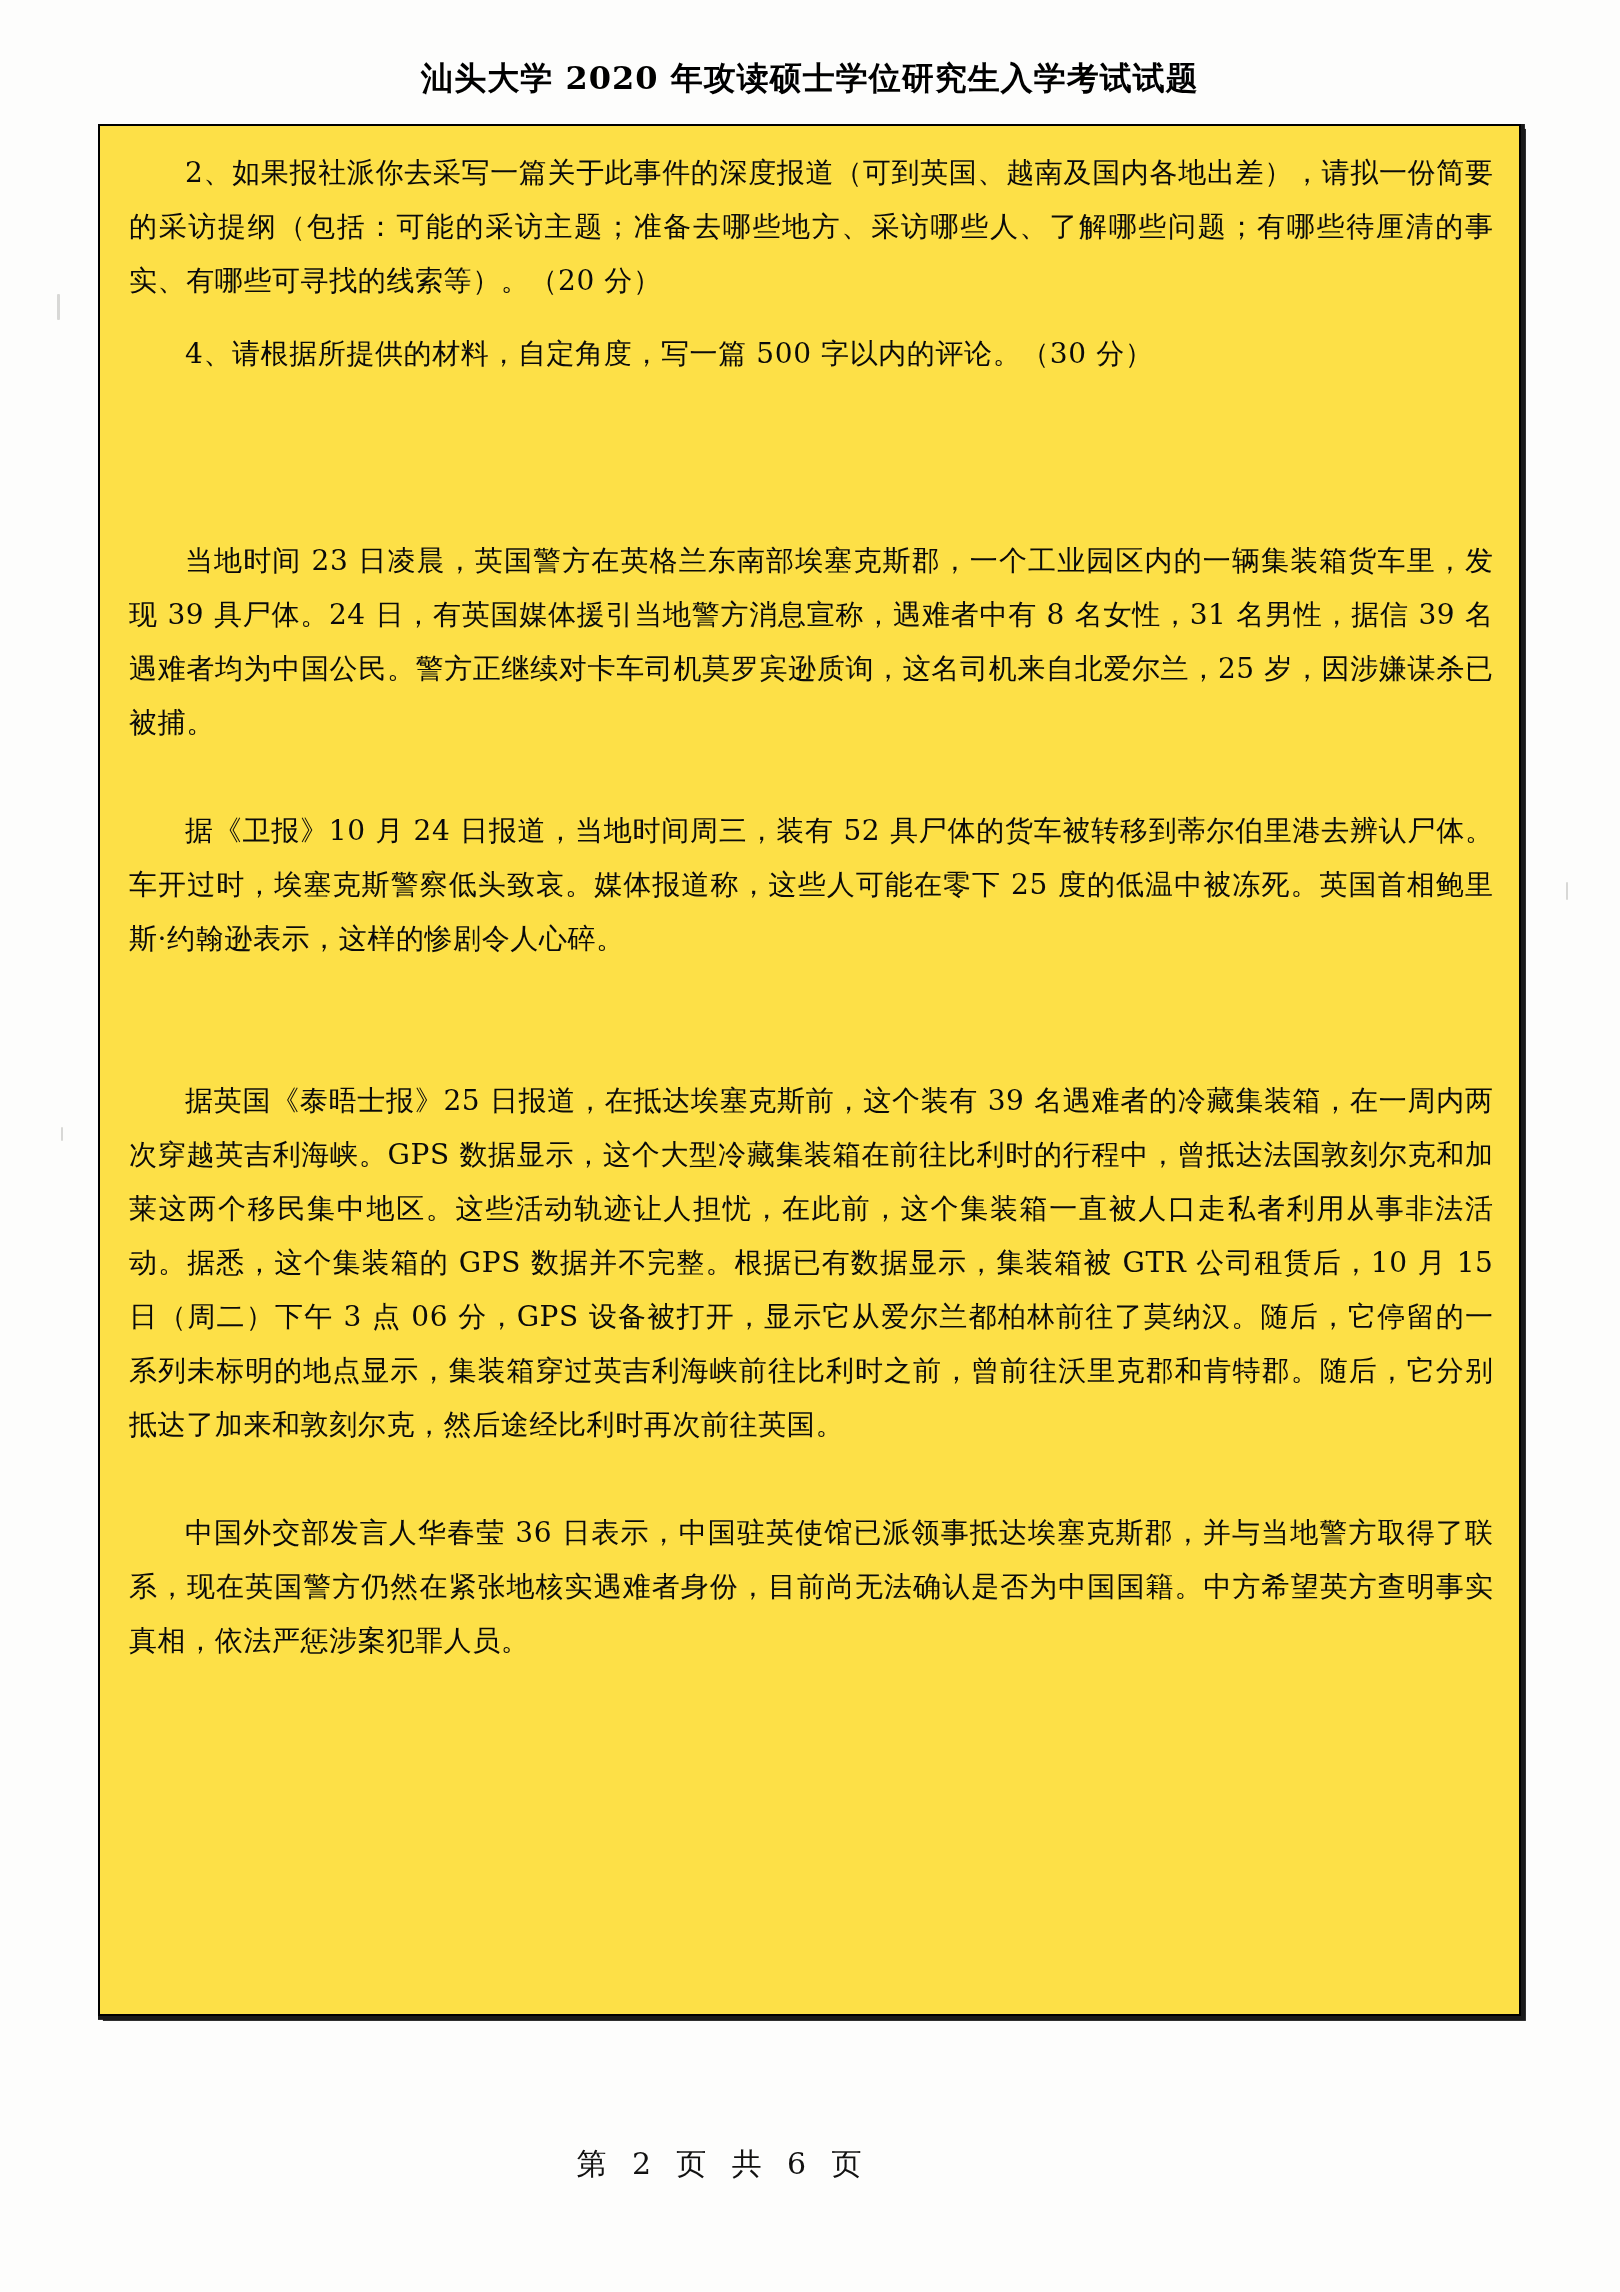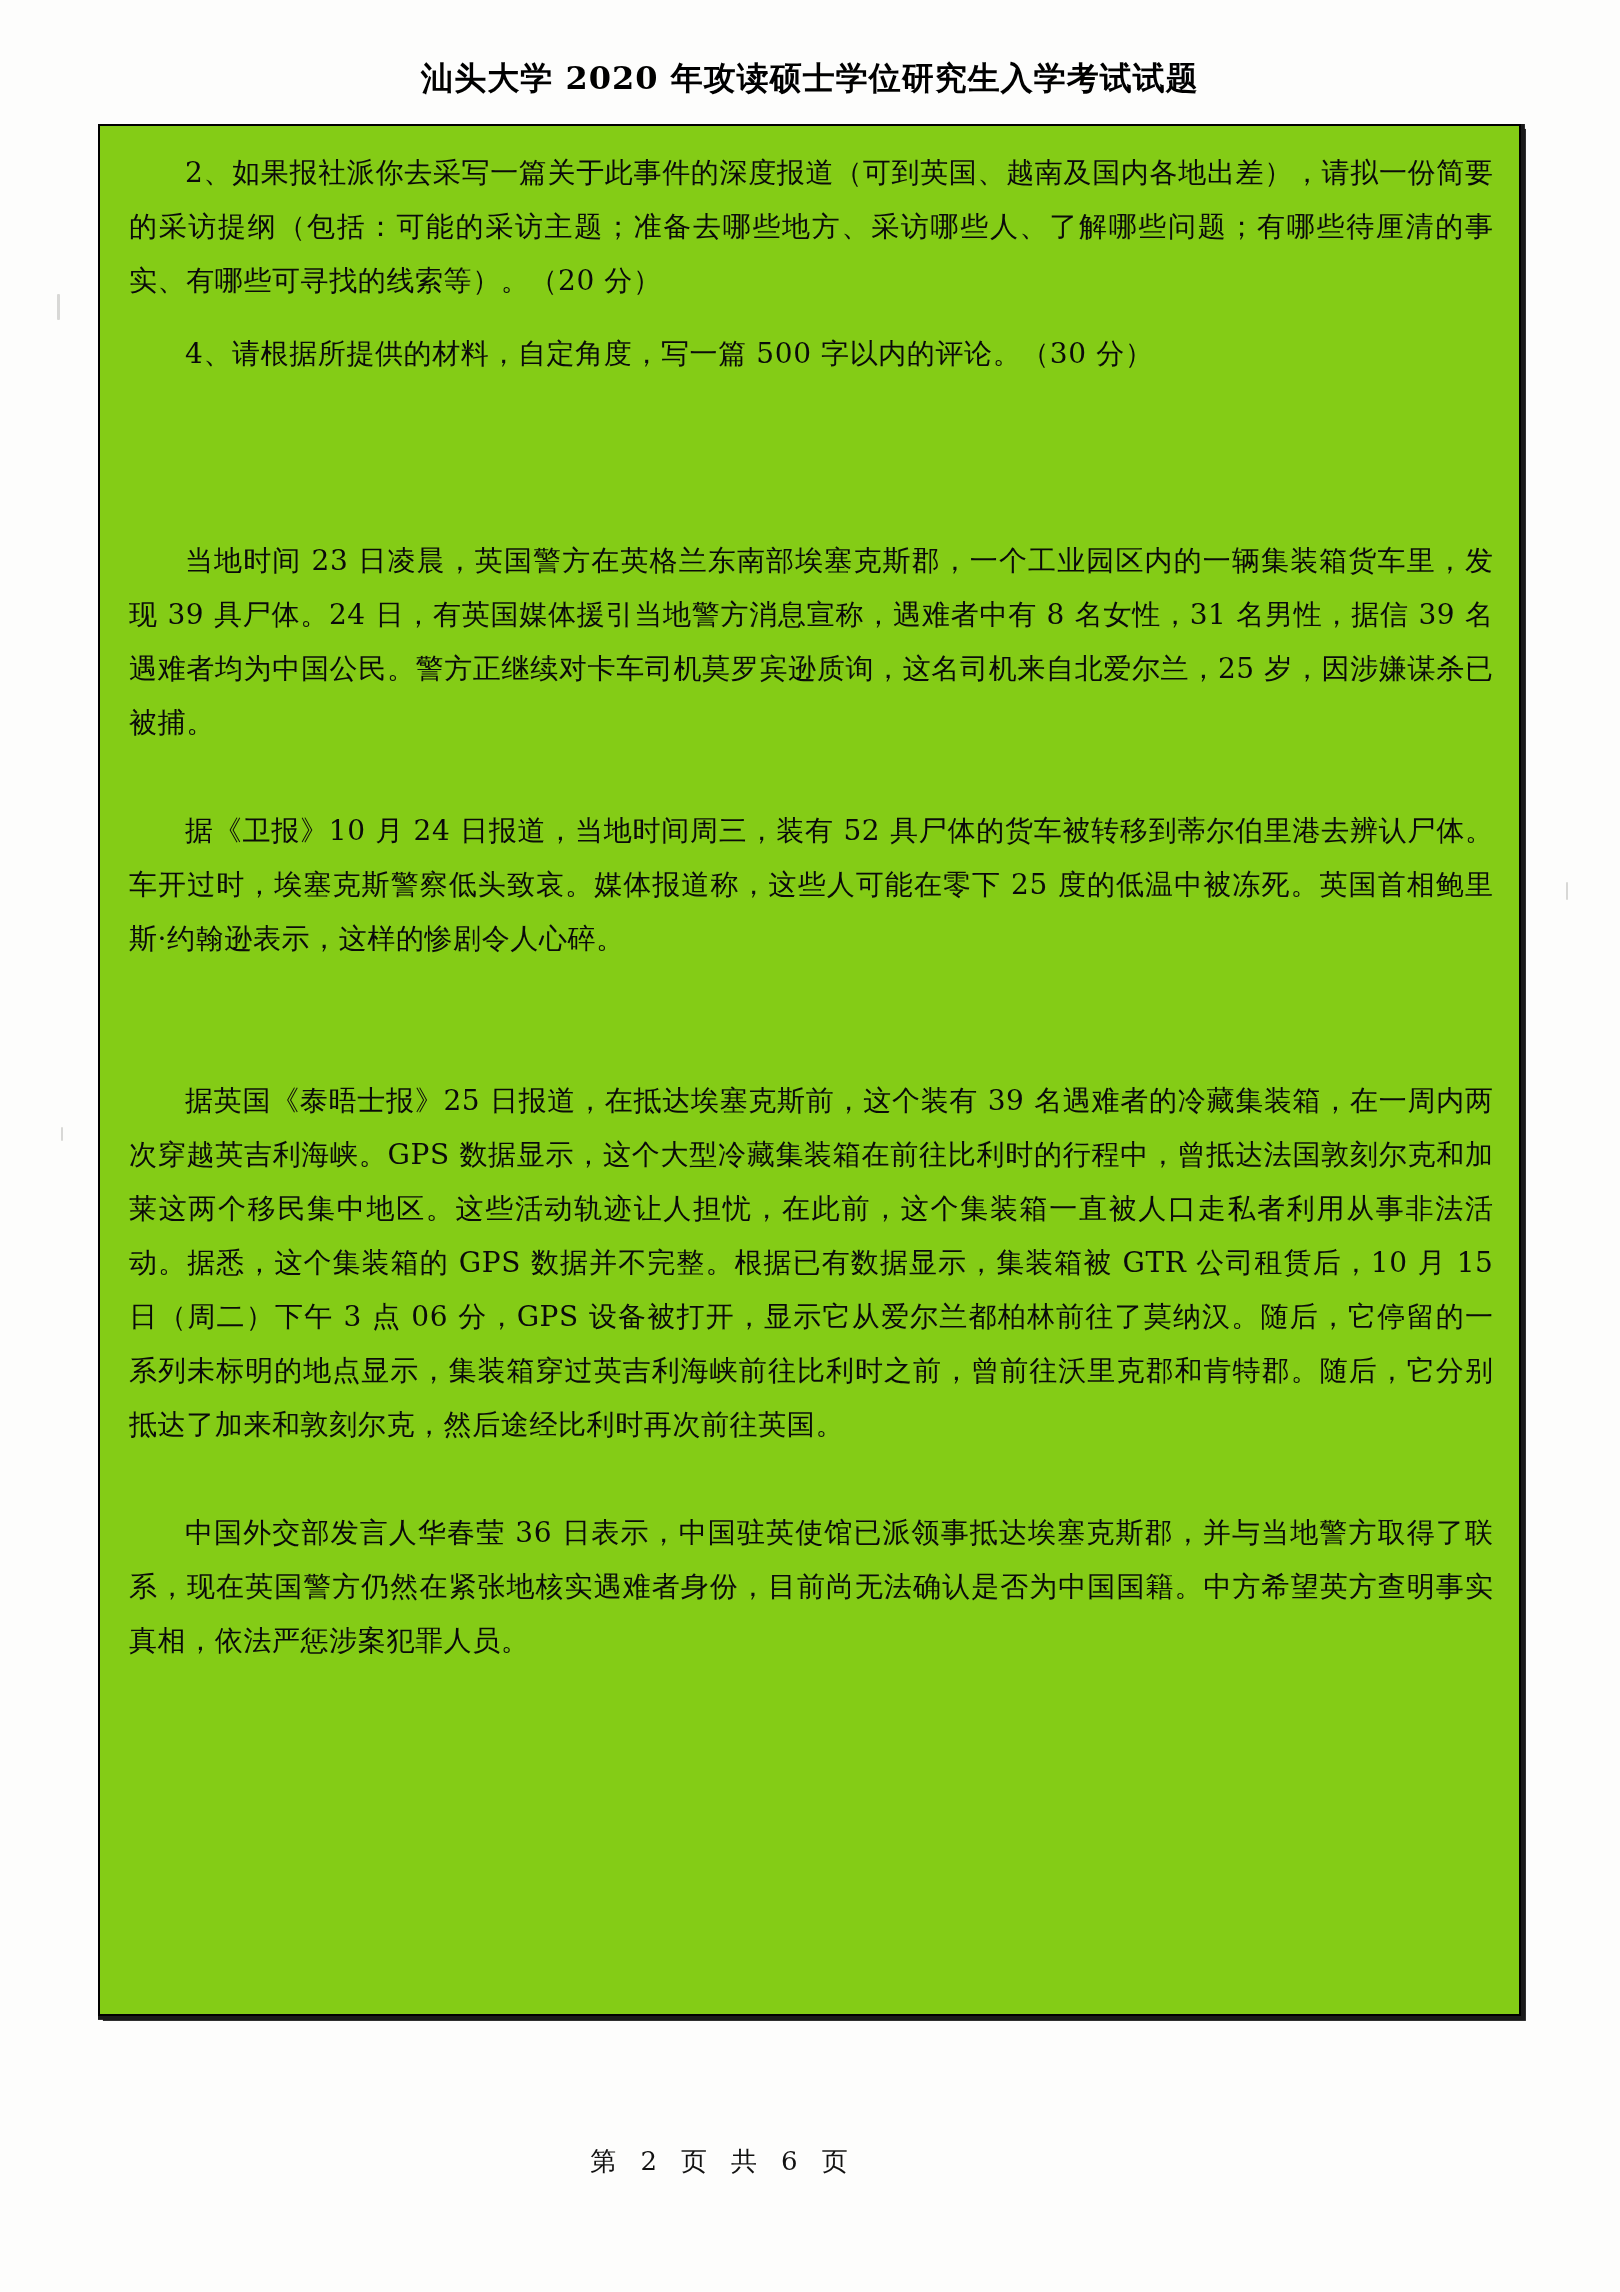--- a/index.html
+++ b/index.html
@@ -47,21 +47,21 @@
 
   
   .exam-frame {
     position: absolute;
     left: 98px;
     top: 124px;
     width: 1423px;
     height: 1892px;
     border: 2.9px solid #000;
     box-sizing: border-box;
-    background: #84cc16;
+    background: #fde047;
     
     box-shadow:
       3.9px 0 0 0 #1a1a1a,
       0 3.9px 0 0 #1a1a1a,
       4.9px 4.9px 0 0 #1a1a1a;
   }
 
   .frame-pad {
     padding: 19.6px 25.5px 17.6px 29px;
     box-sizing: border-box;
@@ -89,21 +89,21 @@
   .spacer-xl { height: 54px; }
 
   
   .page-footer {
     position: absolute;
     left: 0;
     top: 2144px;
     width: 1440px;
     text-align: center;
     font-family: "DejaVu Serif", "Liberation Serif", serif;
-    font-size: 26px;
+    font-size: 30px;
     color: #111;
     letter-spacing: 2px;
   }
   .page-footer .seg { margin: 0 5.9px; }
 
   
   .scan-speck {
     position: absolute;
     background: #d8d8d6;
     border-radius: 50%;

